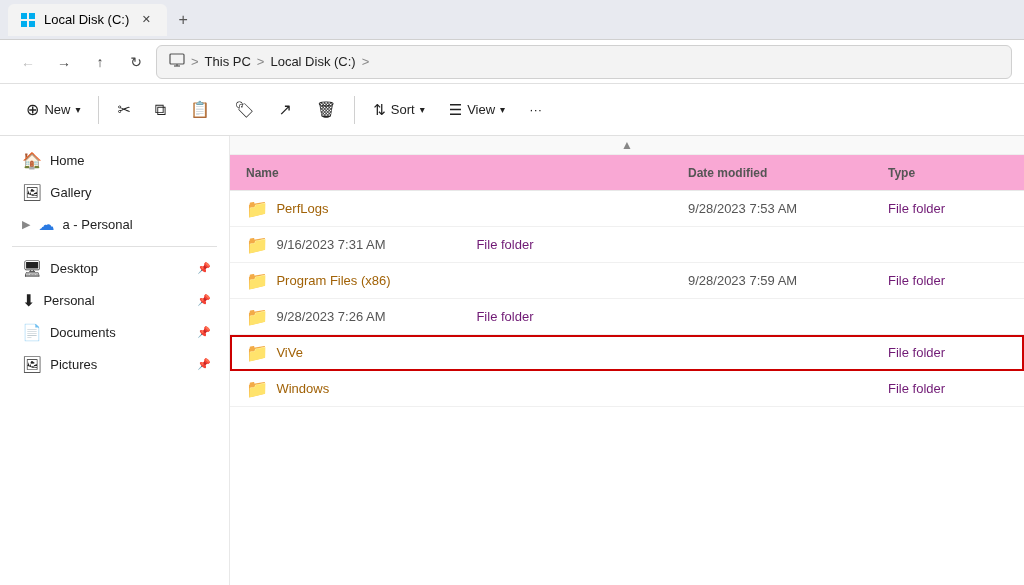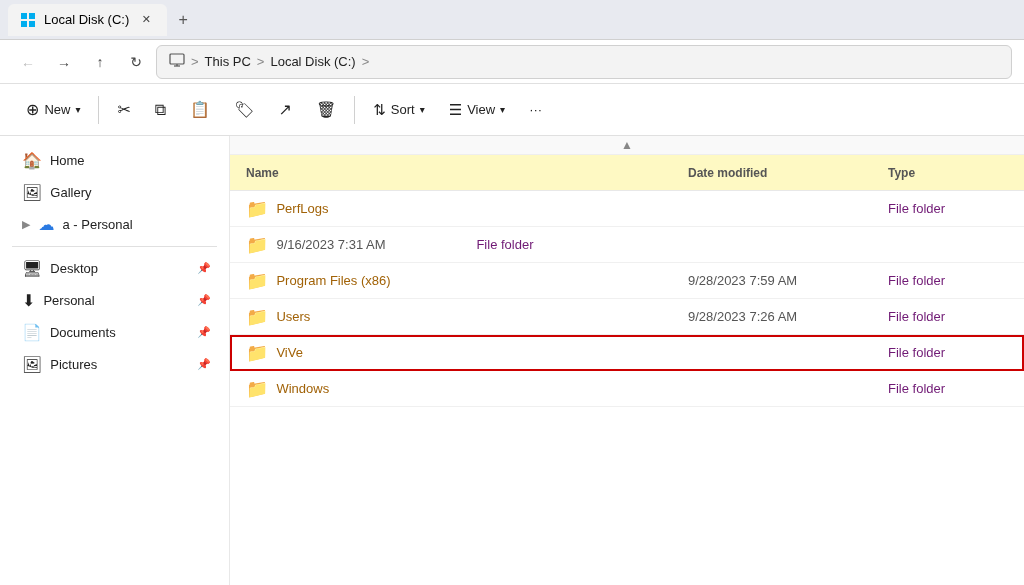--- a/index.html
+++ b/index.html
@@ -134,21 +134,21 @@
       flex: 1;
       background: #fff;
       overflow-y: auto;
     }
     .content-header-row {
       display: flex;
       align-items: center;
       padding: 0 16px;
       height: 36px;
       border-bottom: 1px solid #e8e8e8;
-      background: #fef9c3;
+      background: #f9a8d4;
       font-size: 12px;
       color: #555;
       font-weight: 600;
     }
     .col-name { flex: 1; }
     .col-date { width: 200px; }
     .col-type { width: 120px; }
 
     .collapse-arrow {
       display: flex;
@@ -322,36 +322,36 @@
     <div class="content-header-row">
       <span class="col-name">Name</span>
       <span class="col-date">Date modified</span>
       <span class="col-type">Type</span>
     </div>
 
     <div id="file-list">
         <div class="file-row">
     <span class="file-icon folder-yellow">📁</span>
     <span class="file-name">PerfLogs</span>
+    <span class="file-date">9/28/2023 7:53 AM</span>
     <span class="file-type">File folder</span>
   </div>
         <div class="file-row">
     <span class="file-icon folder-yellow">📁</span>
     <span class="file-date">9/16/2023 7:31 AM</span>
     <span class="file-type">File folder</span>
   </div>
         <div class="file-row">
     <span class="file-icon folder-yellow">📁</span>
     <span class="file-name">Program Files (x86)</span>
     <span class="file-date">9/28/2023 7:59 AM</span>
     <span class="file-type">File folder</span>
   </div>
         <div class="file-row">
     <span class="file-icon folder-yellow">📁</span>
-    <span class="file-name">Users</span>
     <span class="file-date">9/28/2023 7:26 AM</span>
     <span class="file-type">File folder</span>
   </div>
         <div class="file-row highlighted">
     <span class="file-icon folder-yellow">📁</span>
     <span class="file-name">ViVe</span>
     <span class="file-type">File folder</span>
   </div>
         <div class="file-row">
     <span class="file-icon folder-yellow">📁</span>

